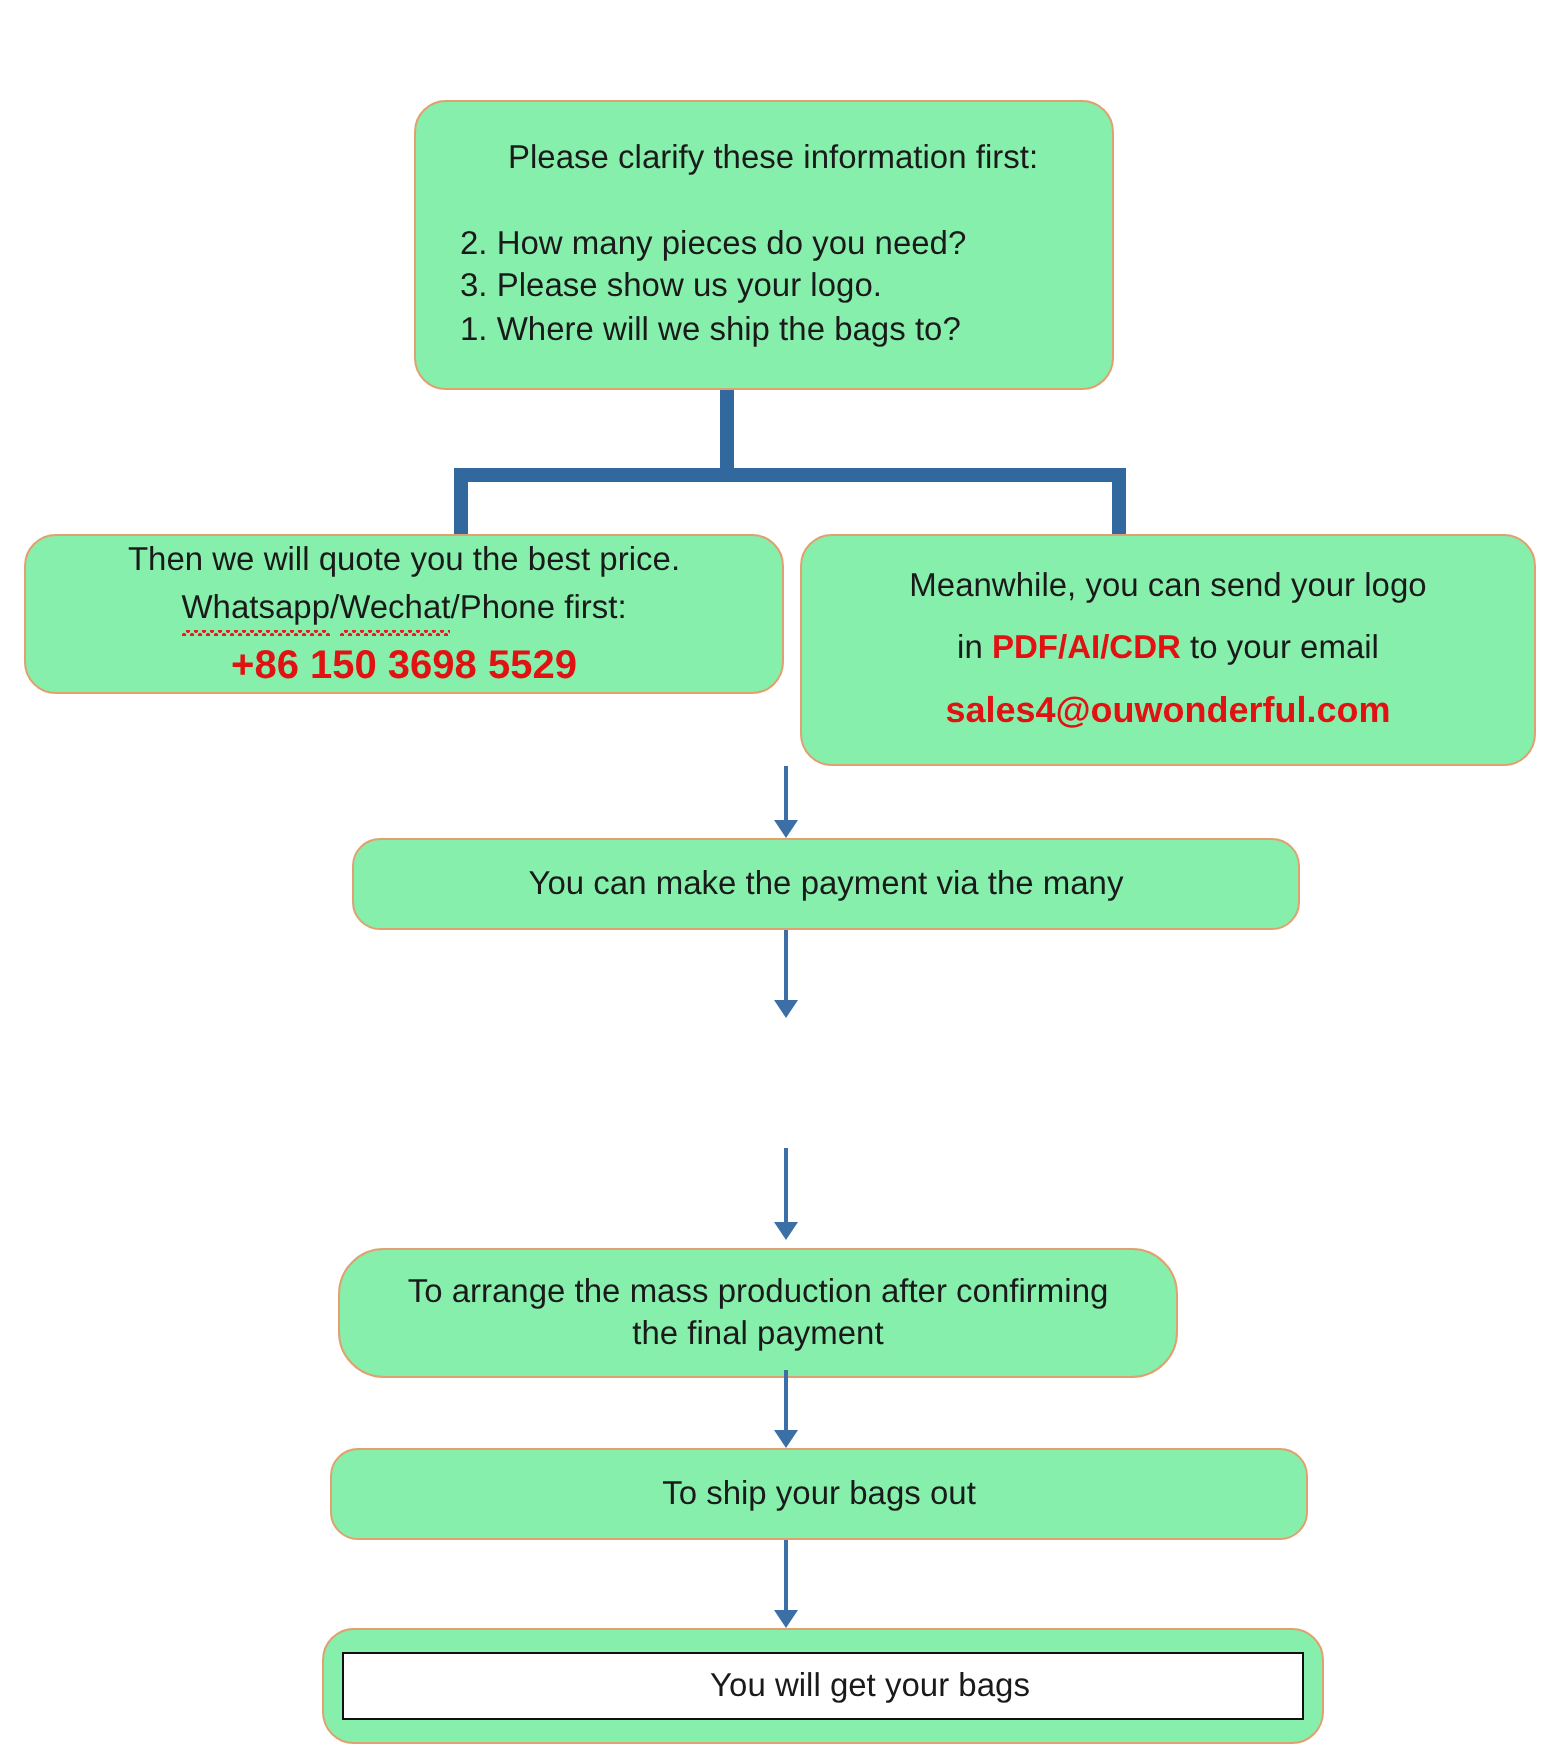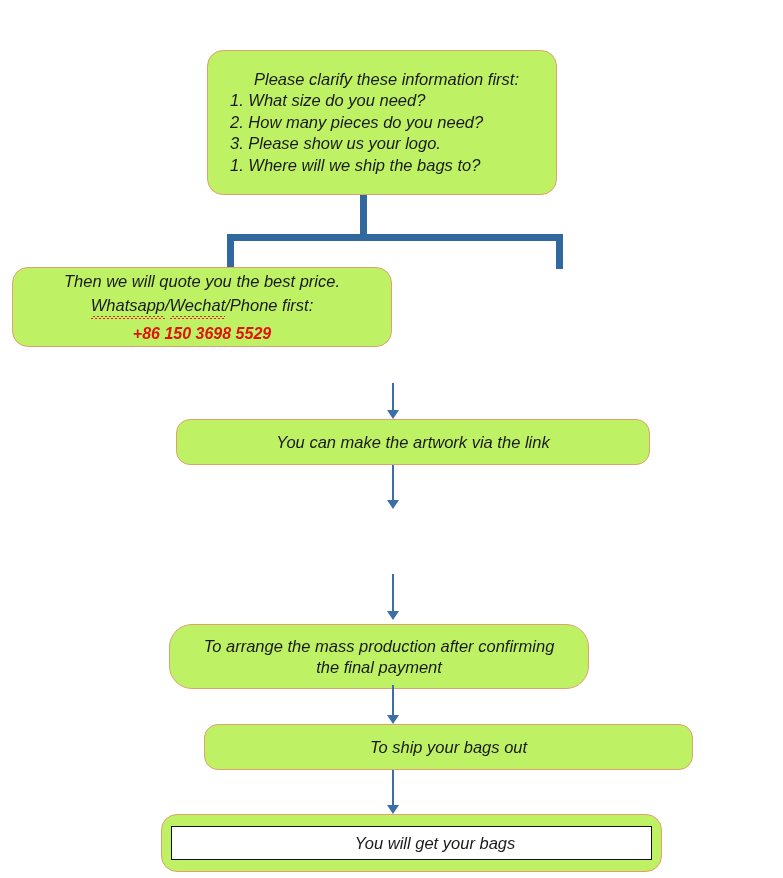--- a/index.html
+++ b/index.html
@@ -23,29 +23,28 @@
     letter-spacing:.2px;
     line-height:32px;
   }
 
   
   .box{
     position:absolute;
     box-sizing:border-box;
     border:1.6px solid #E0A070;
     border-radius:14px;
-    background:#bef264;
+    background:#86efac;
     display:flex;
     align-items:center;
     justify-content:flex-end;
     color:#1a1a1a;
     font-size:16.5px;
     line-height:21px;
     text-align:center;
-    font-style:italic;
   }
   .box .inner{width:100%;padding:0 10px;box-sizing:border-box;}
 
   
   #box-clarify{
     left:207px;top:50px;width:350px;height:145px;
     border-radius:16px;
     align-items:center;
   }
   #box-clarify .inner{
@@ -65,21 +64,21 @@
   #box-logo{
     left:400px;top:267px;width:368px;height:116px;
     border-radius:16px;
   }
   #box-logo .inner{line-height:31px;}
 
   .red-strong{color:#E01212;font-weight:700;}
   .phone{
     display:inline-block;
     color:#E01212;font-weight:700;
-    font-size:16px;
+    font-size:20px;
     margin-top:5px;
   }
   .email{
     display:inline-block;
     color:#E01212;font-weight:700;
     font-size:18px;
   }
   
   .squiggle{
     position:relative;
@@ -92,21 +91,21 @@
       radial-gradient(circle at 1px 2.6px, #e02020 1px, transparent 1.2px),
       radial-gradient(circle at 3px 0.4px, #e02020 1px, transparent 1.2px);
     background-size:4px 3px;
     background-repeat:repeat-x;
   }
 
   
   #box-payment   {left:176px;top:419px;width:474px;height:46px;}
   #box-designer  {left:172px;top:509px;width:480px;height:65px;}
   #box-massprod  {left:169px;top:624px;width:420px;height:65px;border-radius:23px;}
-  #box-ship      {left:165px;top:724px;width:489px;height:46px;margin-left:39px;}
+  #box-ship      {left:165px;top:724px;width:489px;height:46px;}
   #box-final     {left:161px;top:814px;width:501px;height:58px;border-radius:16px;}
   #box-final .frame{
     box-sizing:border-box;
     width:calc(100% - 18px);
     height:34px;
     margin:12px auto;
     border:1.4px solid #111111;
     background:#ffffff;
     display:flex;align-items:center;justify-content:center;padding-left:47px;
   }
@@ -144,48 +143,55 @@
 </style>
 </head>
 <body>
 
 <div class="stage">
 
 
   <div class="box" id="box-clarify">
     <div class="inner">
       <span class="lead">Please clarify these information first:</span>
-      <span>1. What size do you need?</span><br>
+      <br>
       <span>2. How many pieces do you need?</span><br>
       <span>3. Please show us your logo.</span><br>
       <span>1. Where will we ship the bags to?</span>
     </div>
   </div>
 
   <div class="conn" id="conn-stem-top"></div>
   <div class="conn" id="conn-bar"></div>
   <div class="conn" id="conn-left-leg"></div>
   <div class="conn" id="conn-right-leg"></div>
 
   <div class="box" id="box-quote">
     <div class="inner">
       <span>Then we will quote you the best price.</span><br>
       <span class="squiggle">Whatsapp</span><span>/</span><span class="squiggle">Wechat</span><span>/Phone first:</span><br>
       <span class="phone">+86 150 3698 5529</span>
     </div>
   </div>
 
+  <div class="box" id="box-logo">
+    <div class="inner">
+      <span>Meanwhile, you can send your logo</span><br>
+      <span>in </span><span class="red-strong">PDF/AI/CDR</span><span> to your email</span><br>
+      <span class="email">sales4@ouwonderful.com</span>
+    </div>
+  </div>
 
   <div class="arrow" id="arrow-1">
     <div class="shaft"></div>
     <div class="head"></div>
   </div>
 
   <div class="box" id="box-payment">
-    <div class="inner">You can make the artwork via the link</div>
+    <div class="inner">You can make the payment via the many</div>
   </div>
 
   <div class="arrow" id="arrow-2">
     <div class="shaft"></div>
     <div class="head"></div>
   </div>
 
 
   <div class="arrow" id="arrow-3">
     <div class="shaft"></div>

